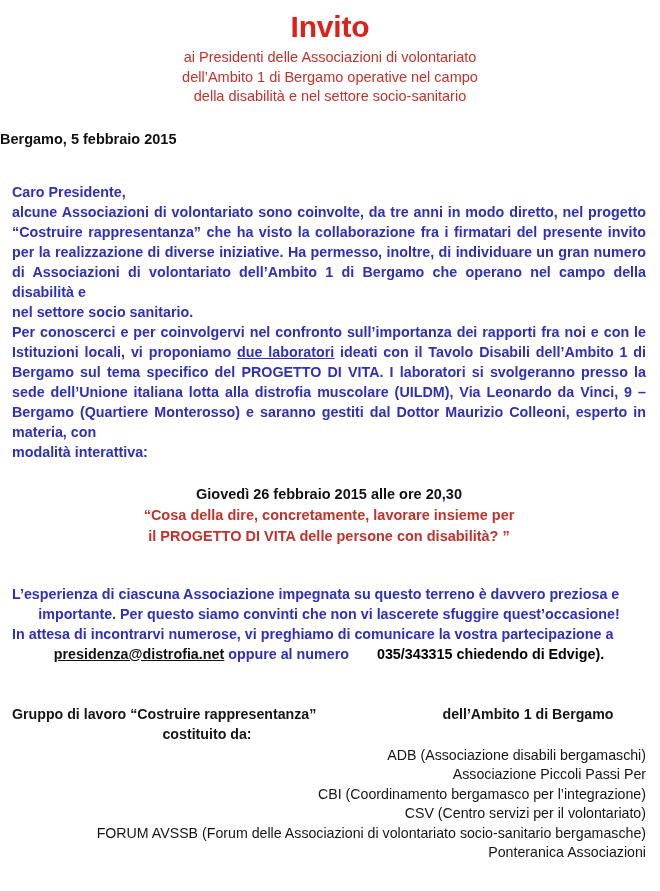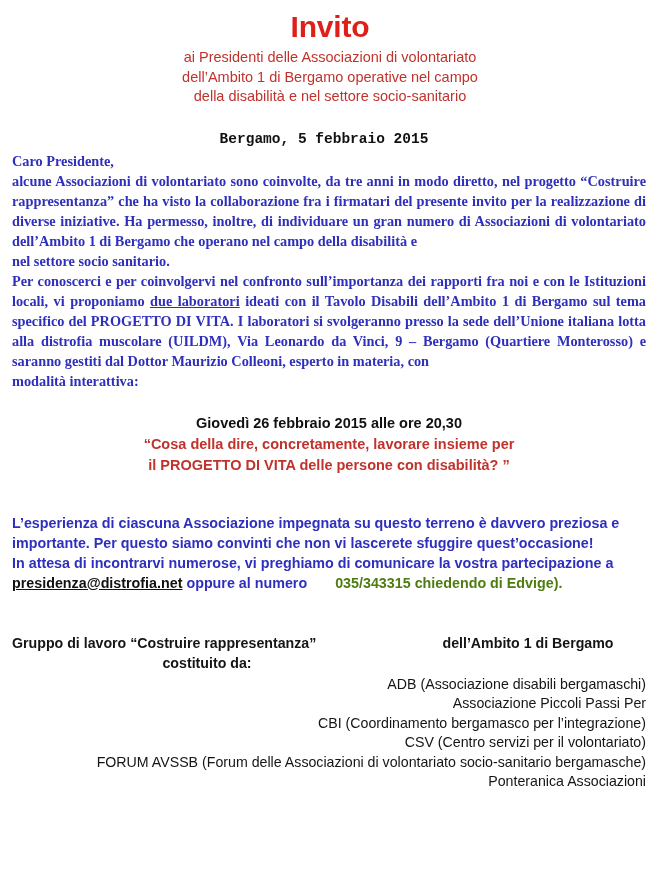--- a/index.html
+++ b/index.html
@@ -38,39 +38,37 @@
     color: #c0332c;
     font-weight: normal;
     font-size: 14.5px;
     line-height: 19.5px;
     margin: 0 0 0 0;
   }
   .subtitle div { white-space: nowrap; }
 
   
   .dateline {
-    text-align: center;
+    text-align: left;
     color: #111111;
     font-weight: bold;
     font-size: 14.5px;
     line-height: 18px;
     margin: 23px 12px 0 0;
-    font-family: Liberation Mono, monospace;
   }
 
   
   .body-block {
     color: #2f2fbe;
     font-weight: bold;
     font-size: 14.3px;
     line-height: 20px;
-    margin: 3px 14px 0 12px;
+    margin: 34px 14px 0 12px;
     text-align: justify;
     text-justify: inter-word;
-    font-family: Liberation Serif, serif;
   }
   .body-block p {
     margin: 0;
     text-align: justify;
   }
   .body-block p.lastline,
   .salute {
     text-align: left;
   }
   .salute {
@@ -107,28 +105,28 @@
   
   .closing {
     color: #2f2fbe;
     font-weight: bold;
     font-size: 14.3px;
     line-height: 20px;
     margin: 0 14px 0 12px;
     text-align: justify;
   }
   .closing p { margin: 0; }
-  .closing p.lastline { text-align: left; }
+  .closing p.lastline { text-align: center; }
   .email {
     color: #111111;
     text-decoration: underline;
     font-weight: bold;
   }
   .phone {
-    color: #4d7c0f;
+    color: #000000;
     font-weight: bold;
     margin-left: 24px;
   }
 
   
   .footer {
     margin: 0 14px 0 12px;
     color: #151515;
     position: relative;
   }

